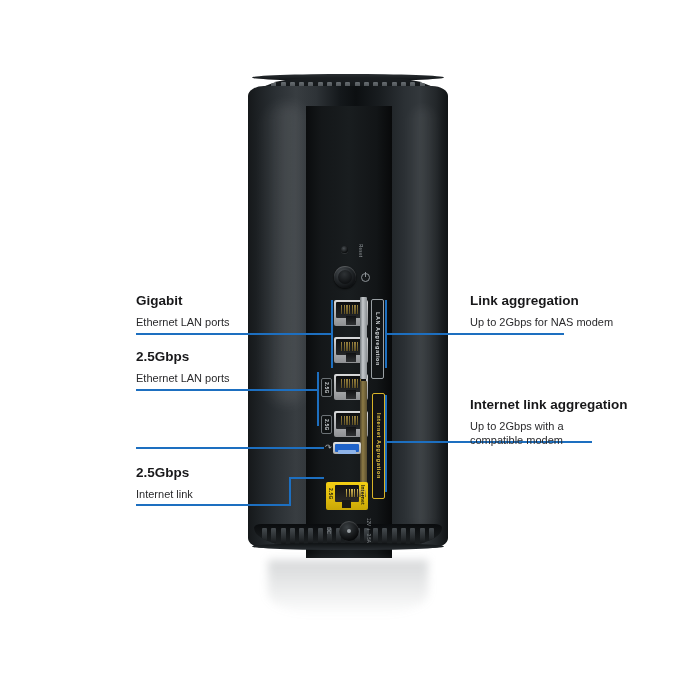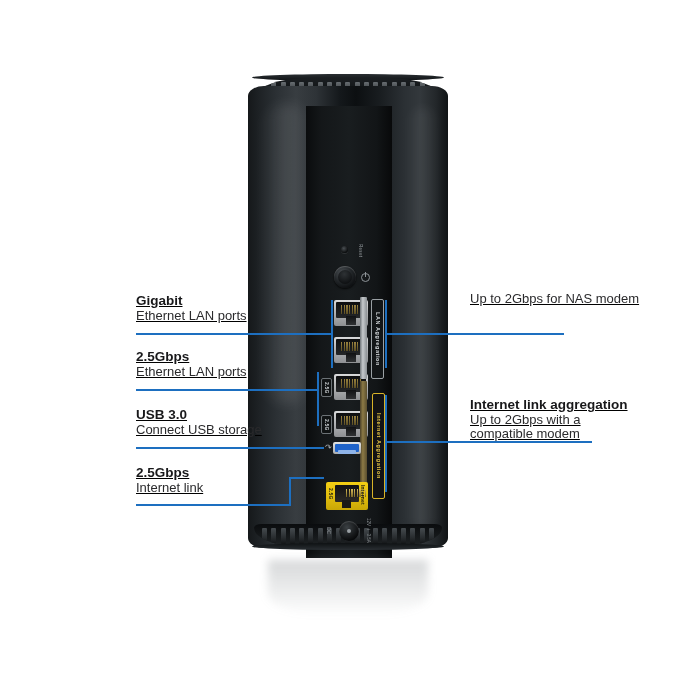--- a/index.html
+++ b/index.html
@@ -436,34 +436,33 @@
     line-height: 6px;
     writing-mode: vertical-rl;
     text-orientation: mixed;
     white-space: nowrap;
   }
 
   
   .callout {
     position: absolute;
     width: 215px;
-    text-decoration: underline;
   }
   .callout .title {
     font-size: 13.5px;
     font-weight: bold;
     color: #18181a;
     line-height: 17px;
     margin: 0;
   }
   .callout .desc {
-    font-size: 13px;
+    font-size: 11px;
     color: #2a2a2c;
     line-height: 14px;
-    margin: 0 0 0 0;
+    margin: 6px 0 0 0;
   }
   .callout.left  { left: 136px; text-align: left; }
   .callout.right { left: 470px; text-align: left; }
 
   
   #leaders {
     position: absolute;
     left: 0;
     top: 0;
     width: 700px;
@@ -669,31 +668,28 @@
   <div class="callout left" style="top:292px;">
     <p class="title">Gigabit</p>
     <p class="desc">Ethernet LAN ports</p>
   </div>
 
   <div class="callout left" style="top:348px;">
     <p class="title">2.5Gbps</p>
     <p class="desc">Ethernet LAN ports</p>
   </div>
 
-  <div class="callout left" style="top:406px;">
-    <p class="title">USB 3.0</p>
-    <p class="desc">Connect USB storage</p>
-  </div>
 
   <div class="callout left" style="top:464px;">
     <p class="title">2.5Gbps</p>
     <p class="desc">Internet link</p>
   </div>
 
   <div class="callout right" style="top:292px;">
+    <p class="title">Link aggregation</p>
     <p class="desc">Up to 2Gbps for NAS modem</p>
   </div>
 
   <div class="callout right" style="top:396px;">
     <p class="title">Internet link aggregation</p>
     <p class="desc">Up to 2Gbps with a<br>compatible modem</p>
   </div>
 
 </div>
 

